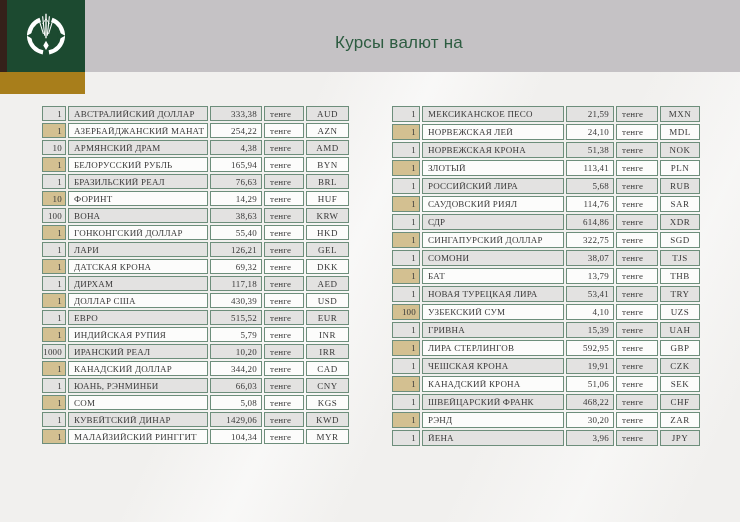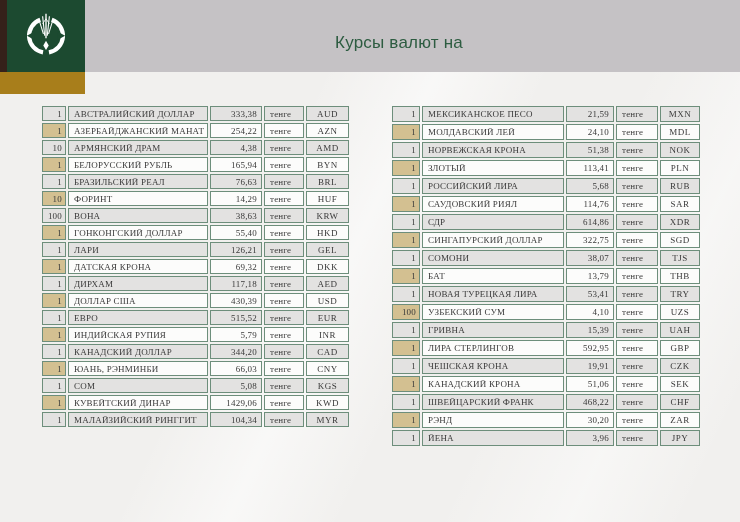--- a/index.html
+++ b/index.html
@@ -176,20 +176,27 @@
           <td class="code">EUR</td>
         </tr>
         <tr>
           <td class="qty">1</td>
           <td class="name">ИНДИЙСКАЯ РУПИЯ</td>
           <td class="rate">5,79</td>
           <td class="unit">тенге</td>
           <td class="code">INR</td>
         </tr>
         <tr>
+          <td class="qty">1000</td>
+          <td class="name">ИРАНСКИЙ РЕАЛ</td>
+          <td class="rate">10,20</td>
+          <td class="unit">тенге</td>
+          <td class="code">IRR</td>
+        </tr>
+        <tr>
           <td class="qty">1</td>
           <td class="name">КАНАДСКИЙ ДОЛЛАР</td>
           <td class="rate">344,20</td>
           <td class="unit">тенге</td>
           <td class="code">CAD</td>
         </tr>
         <tr>
           <td class="qty">1</td>
           <td class="name">ЮАНЬ, РЭНМИНБИ</td>
           <td class="rate">66,03</td>
@@ -224,21 +231,21 @@
     <tbody>
         <tr>
           <td class="qty">1</td>
           <td class="name">МЕКСИКАНСКОЕ ПЕСО</td>
           <td class="rate">21,59</td>
           <td class="unit">тенге</td>
           <td class="code">MXN</td>
         </tr>
         <tr>
           <td class="qty">1</td>
-          <td class="name">МОЛДАВСКИЙ ЛЕЙ</td>
+          <td class="name">НОРВЕЖСКАЯ ЛЕЙ</td>
           <td class="rate">24,10</td>
           <td class="unit">тенге</td>
           <td class="code">MDL</td>
         </tr>
         <tr>
           <td class="qty">1</td>
           <td class="name">НОРВЕЖСКАЯ КРОНА</td>
           <td class="rate">51,38</td>
           <td class="unit">тенге</td>
           <td class="code">NOK</td>

